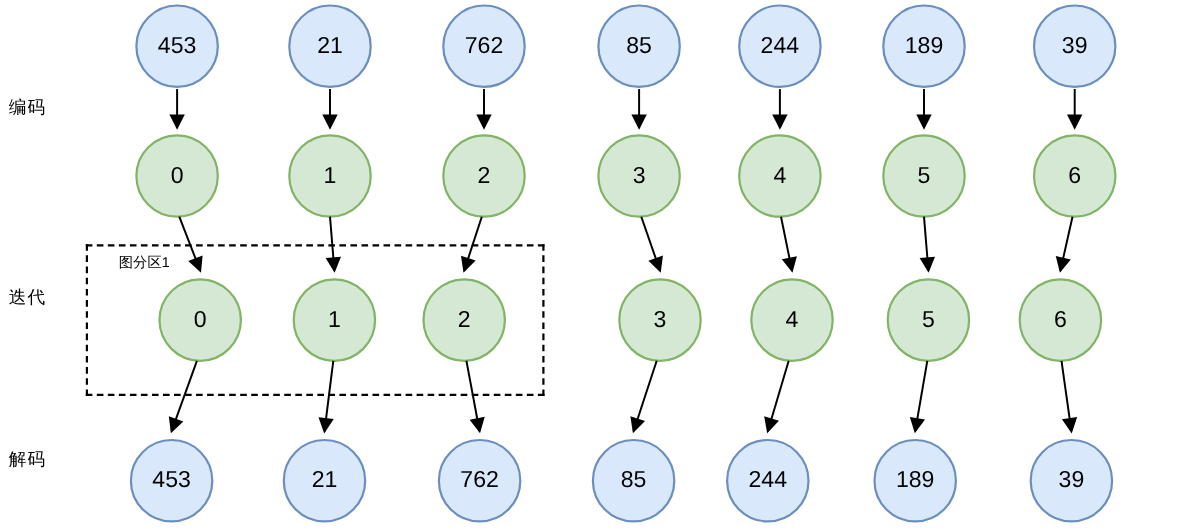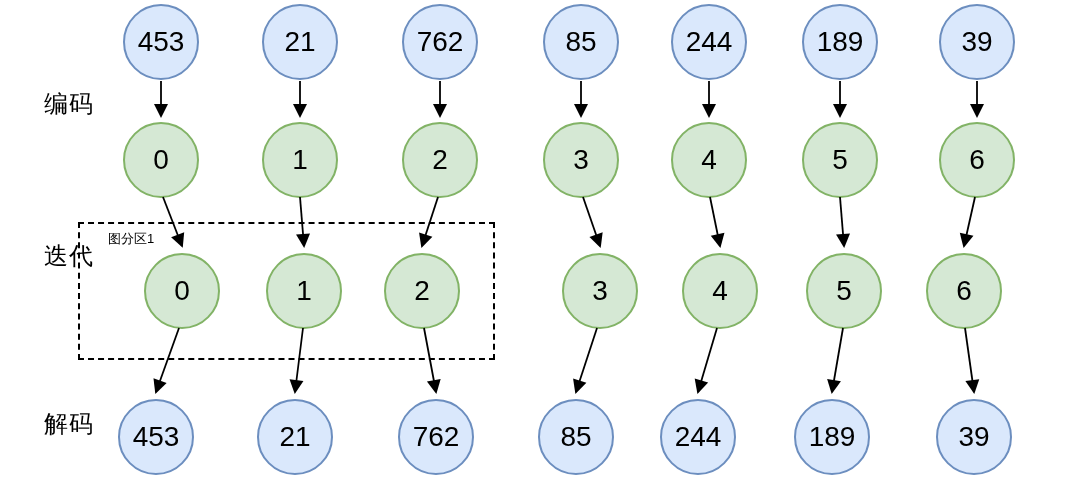--- a/index.html
+++ b/index.html
@@ -10,49 +10,49 @@
   body {
     background:var(--background);
     font-family:"Liberation Sans","DejaVu Sans",sans-serif;
     color:var(--text);
   }
   .canvas {
     position:relative; width:1076px; height:484px;
     background:var(--background); overflow:hidden;
   }
   .stage-label {
-    position:absolute; left:8px; font-size:24px; color:var(--text);
-    letter-spacing:1px; white-space:nowrap;margin-left:36px;
+    position:absolute; left:8px; font-size:16px; color:var(--text);
+    letter-spacing:1px; white-space:nowrap;
   }
   .node {
     position:absolute; width:76px; height:76px; border-radius:50%;
     box-sizing:border-box; border:2px solid; display:flex;
     align-items:center; justify-content:center;
-    font-size:28px; color:var(--text); z-index:2;
+    font-size:21px; color:var(--text); z-index:2;
   }
   .node.blue  { background:var(--blue-fill);  border-color:var(--blue-stroke); }
   .node.green { background:var(--green-fill); border-color:var(--green-stroke); }
   .partition {
     position:absolute; box-sizing:border-box;
     border:2px dashed var(--line); top:222px; height:138px; z-index:1;
   }
   .partition-label {
     position:absolute; top:6px; font-size:13px; color:var(--text); white-space:nowrap;
   }
   .arrows { position:absolute; left:0; top:0; z-index:3; pointer-events:none; }
   .arrows line { stroke:var(--line); stroke-width:1.8; }
   .arrows .head { fill:var(--line); }
 </style>
 </head>
 <body>
 
 <div class="canvas">
 
   <div class="stage-label" style="top:88px">编码</div>
-  <div class="stage-label" style="top:240px">迭代</div>
+  <div class="stage-label" style="top:260px">迭代</div>
   <div class="stage-label" style="top:408px">解码</div>
 
   <div class="partition" style="left:78px;width:417px">
     <span class="partition-label" style="left:28px">图分区1</span>
   </div>
 
   <div class="node blue" style="left:123px;top:4px">453</div>
   <div class="node blue" style="left:262px;top:4px">21</div>
   <div class="node blue" style="left:402px;top:4px">762</div>
   <div class="node blue" style="left:543px;top:4px">85</div>

